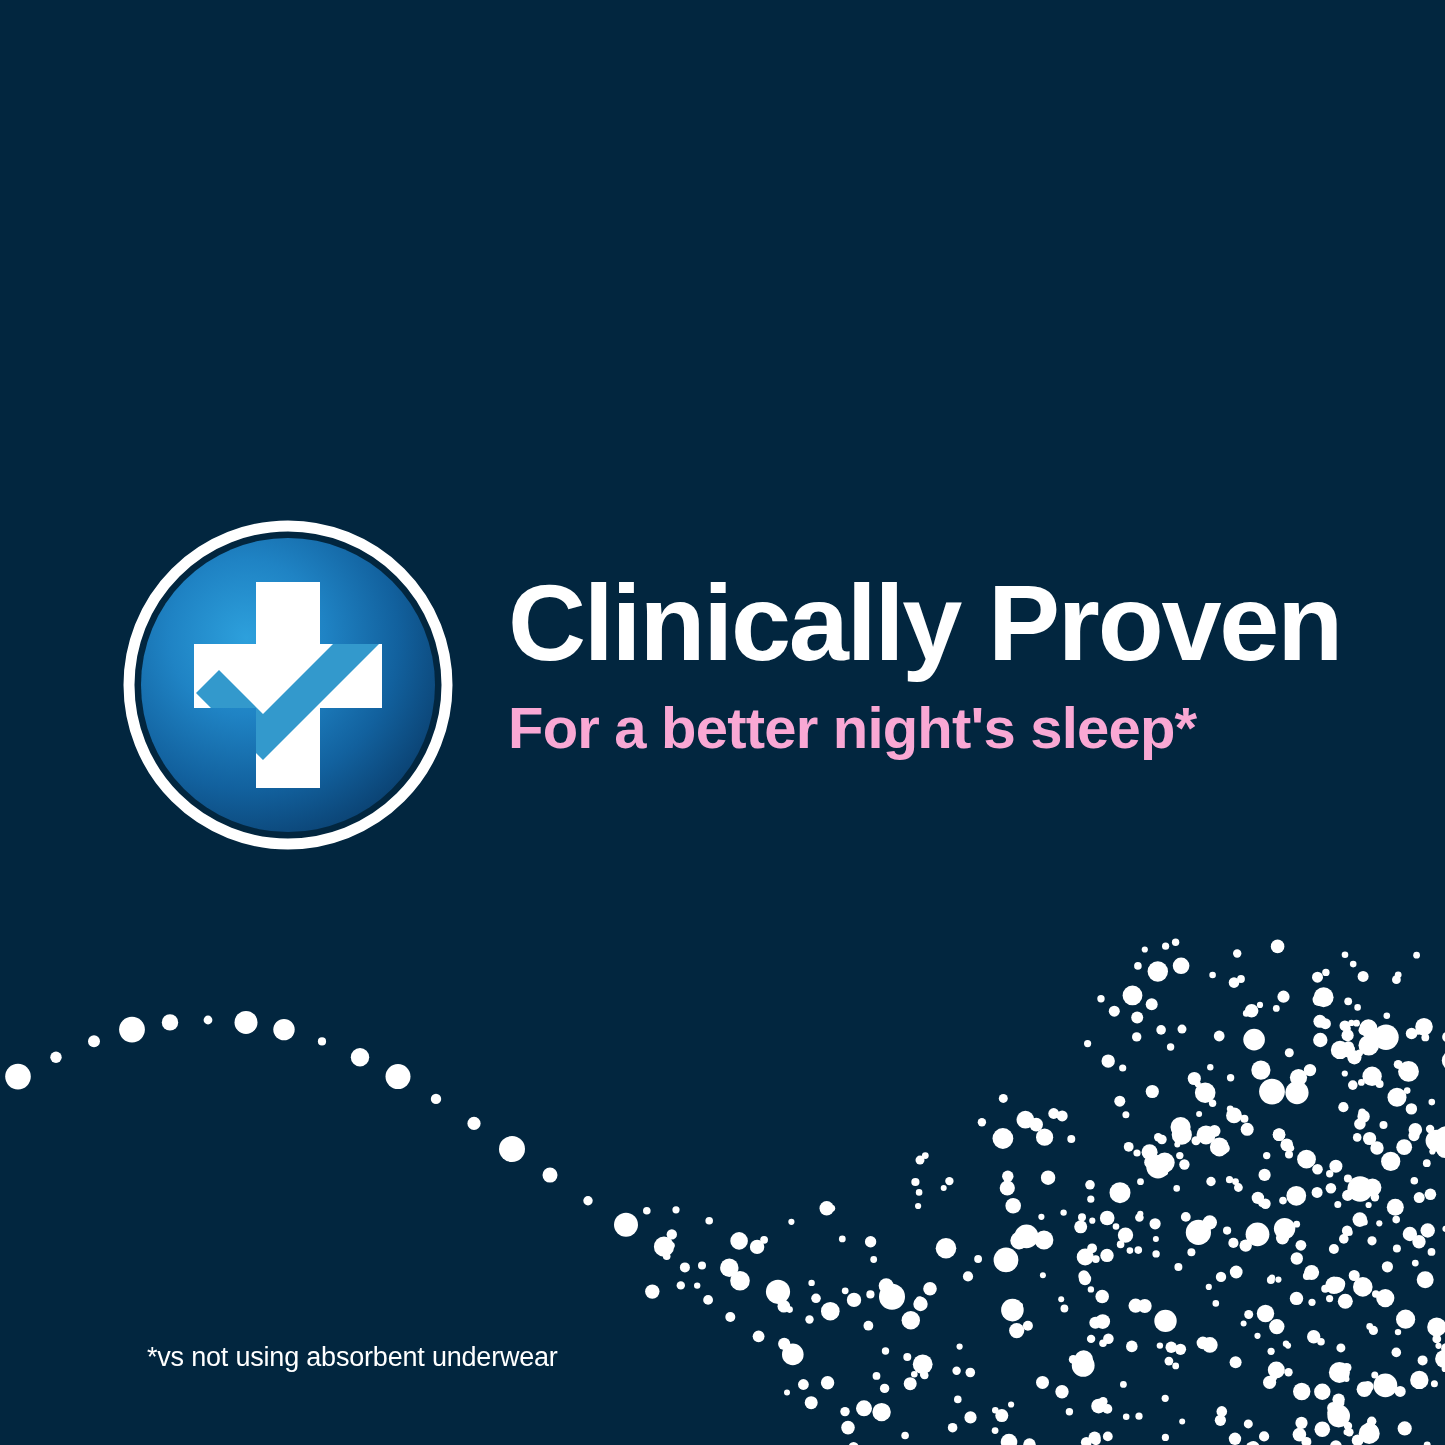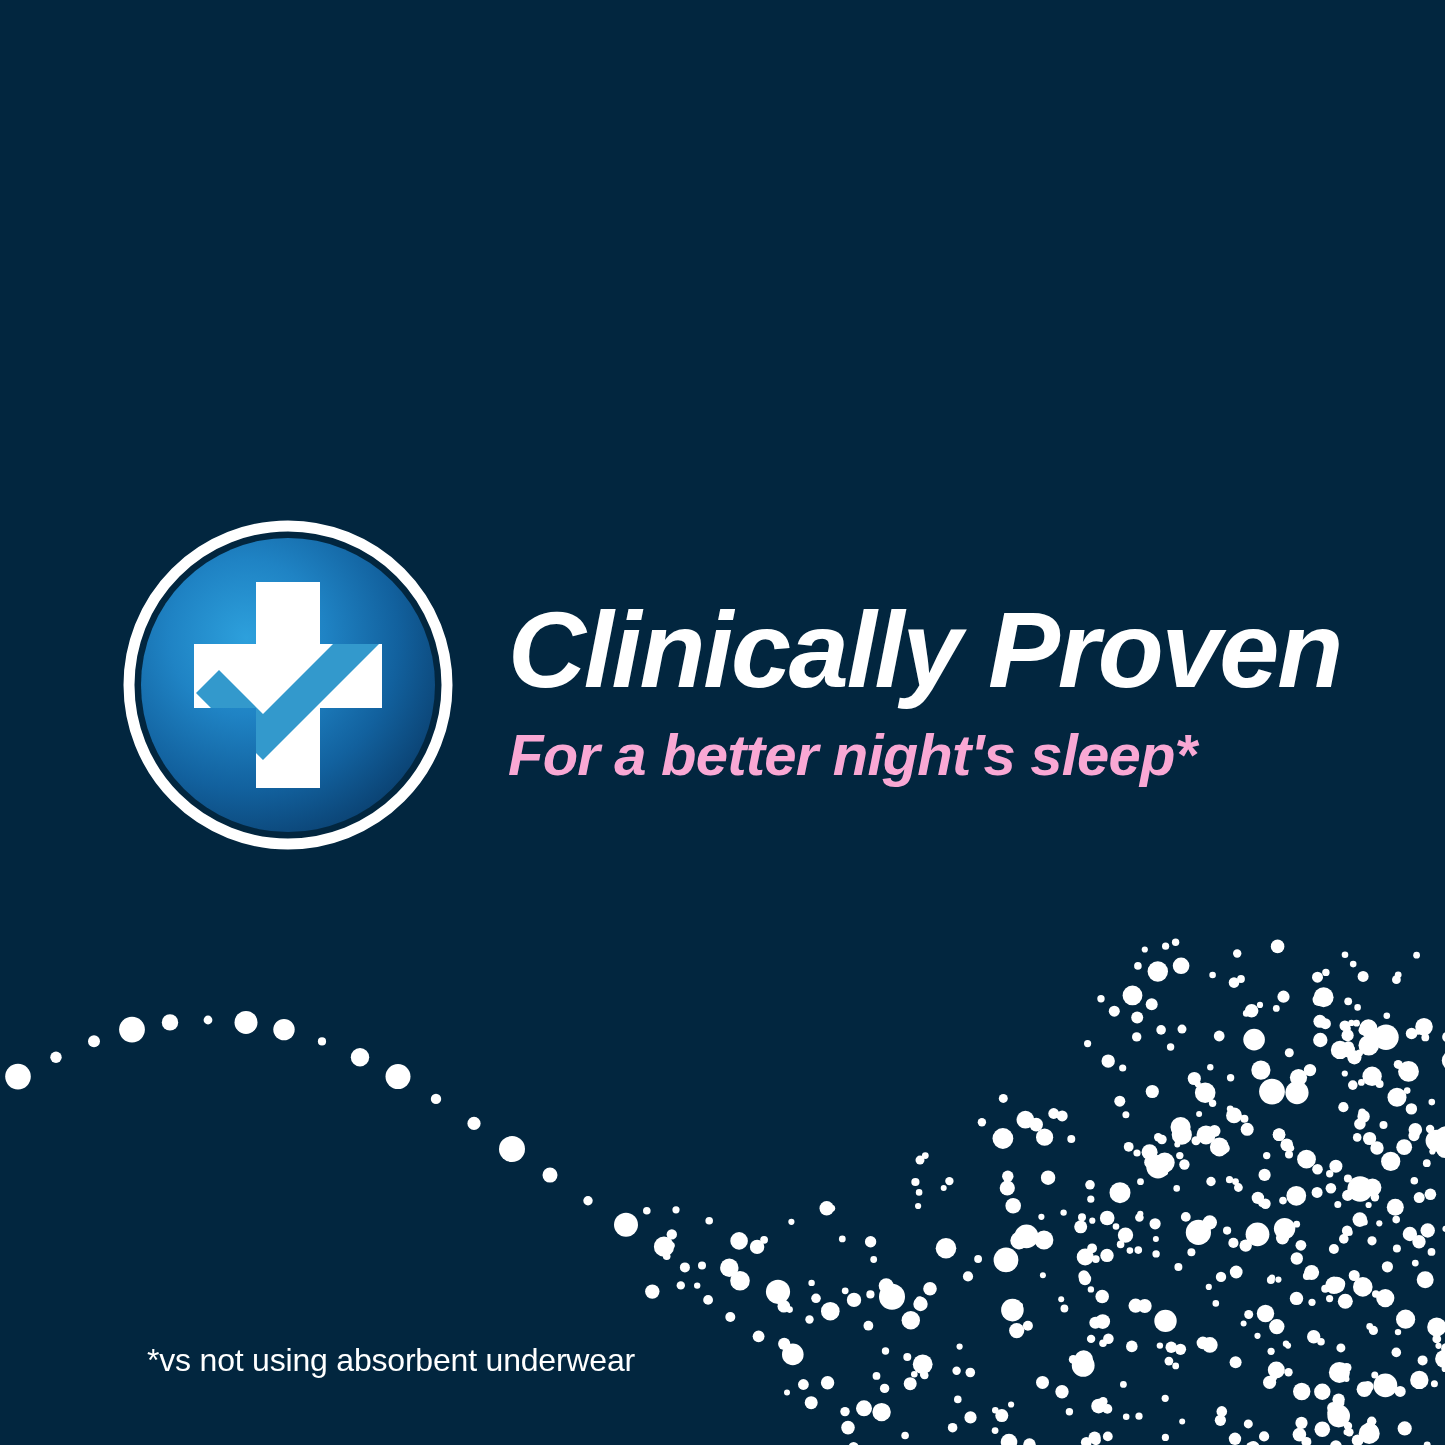--- a/index.html
+++ b/index.html
@@ -38,23 +38,22 @@
     top: 520px;
     width: 330px;
     height: 330px;
   }
   #badge svg { display: block; width: 100%; height: 100%; }
 
   
   #text-block {
     position: absolute;
     left: 508px;
-    top: 596px;
+    top: 569px;
     width: 880px;
-    font-style: italic;
   }
   #headline {
     margin: 0;
     font-size: 108px;
     line-height: 1.0;
     font-weight: 700;
     letter-spacing: -2.2px;
     color: #ffffff;
     white-space: nowrap;
   }
@@ -68,21 +67,21 @@
     color: #f9a8d4;
     white-space: nowrap;
   }
 
   
   #footnote {
     position: absolute;
     left: 147px;
     top: 1341px;
     margin: 0;
-    font-size: 32px;
+    font-size: 27px;
     line-height: 1.2;
     font-weight: 400;
     letter-spacing: -0.2px;
     color: #ffffff;
     white-space: nowrap;
   }
 </style>
 </head>
 <body>
 

